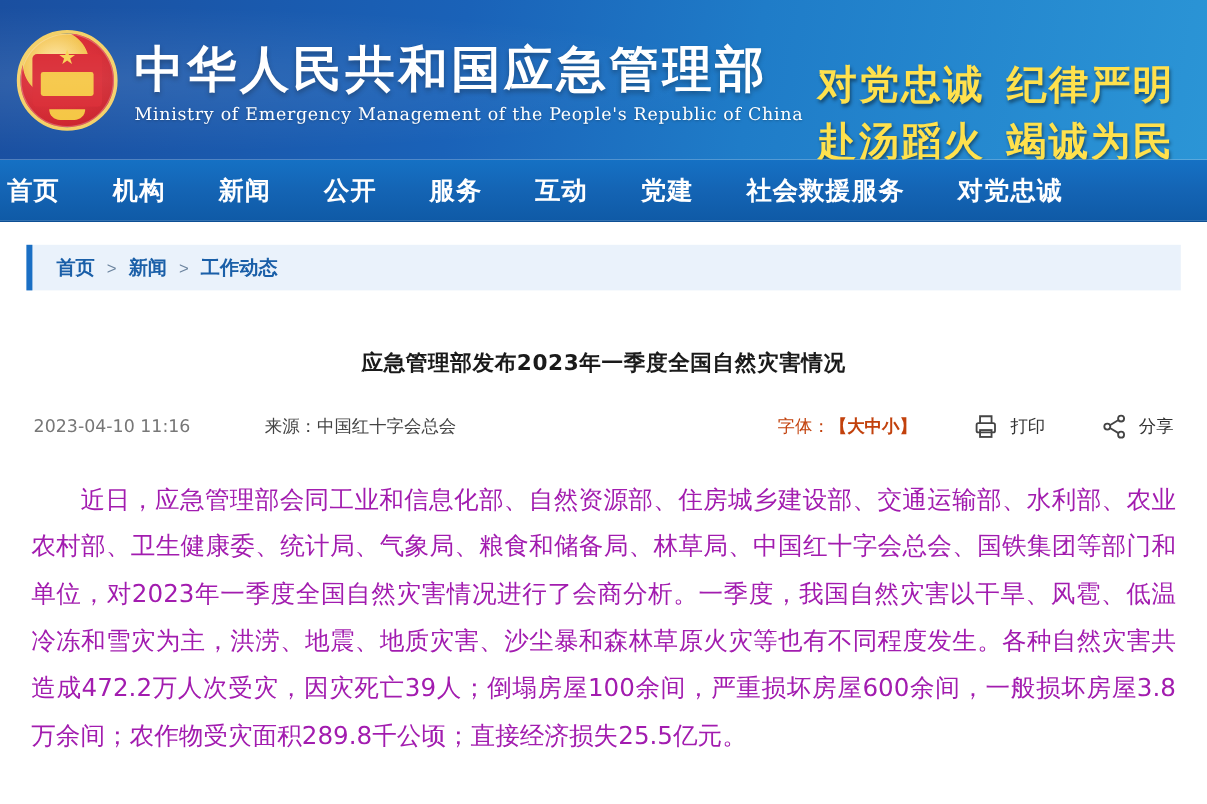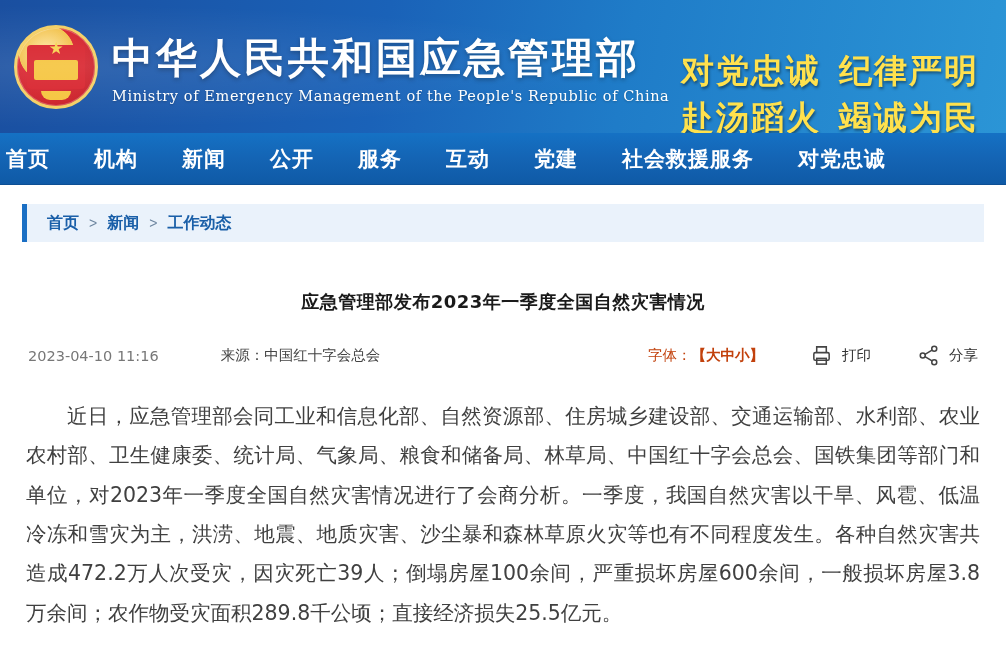--- a/index.html
+++ b/index.html
@@ -199,21 +199,21 @@
     color: #333333;
     cursor: pointer;
   }
   .meta-action .lbl { margin-left: 9px; }
   .icon { display: inline-block; line-height: 0; }
 
   .body-text {
     margin-top: 30px;
     font-size: 20.5px;
     line-height: 1.92;
-    color: #404040;
+    color: #a21caf;
     text-align: justify;
     text-indent: 2em;
     font-family: "DejaVu Sans", "Liberation Sans", sans-serif;
     padding: 0 4px;
   }
 </style>
 </head>
 <body>
 
 <div class="header">

